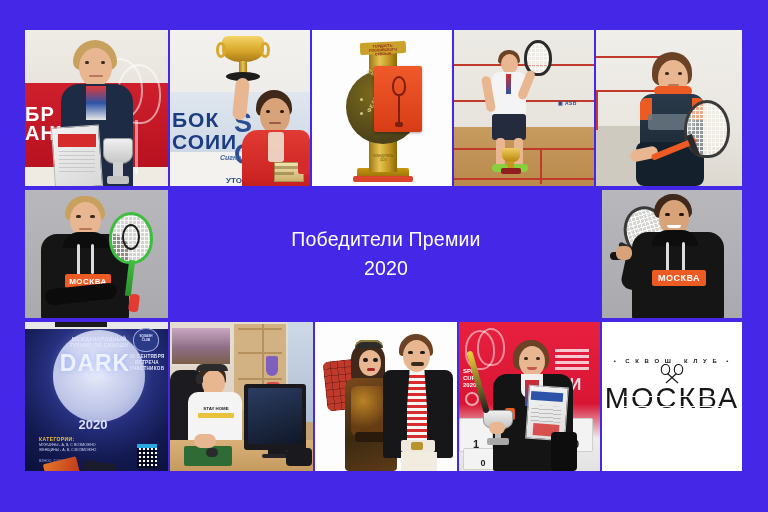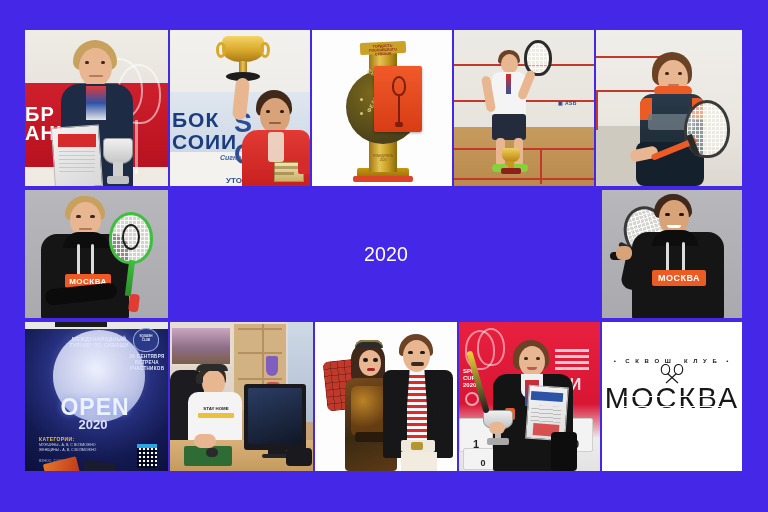--- a/index.html
+++ b/index.html
@@ -295,20 +295,21 @@
       <div class="lay hood-badge" style="left:40px; top:84px; width:46px; height:14px; font-size:8px;">МОСКВА</div>
       <div class="lay" style="left:20px; top:96px; width:72px; height:16px; background:#0b0b0b; border-radius:8px; transform:rotate(-6deg);"></div>
       <div class="lay racket-head" style="left:84px; top:22px; width:44px; height:52px; border-color:#3fbf3f;"></div>
       <div class="lay" style="left:97px; top:34px; width:18px; height:26px; border:2px solid #1e1e1e; border-radius:50%; background:transparent;"></div>
       <div class="lay" style="left:102px; top:70px; width:6px; height:36px; background:linear-gradient(180deg,#3fbf3f,#2a8f2a); transform:rotate(7deg);"></div>
       <div class="lay" style="left:104px; top:104px; width:10px; height:18px; background:#e23b34; border-radius:4px; transform:rotate(7deg);"></div>
     </div>
   </div>
 
   <div id="caption">
+    <div class="line">Победители Премии</div>
     <div class="line">2020</div>
   </div>
 
   <div class="tile" style="left:602px; top:190px; width:140px; height:128px;">
     <div class="scene">
       <div class="studio-bg"></div>
       <div class="lay racket-head" style="left:22px; top:16px; width:44px; height:52px; border-color:#3a3a3a; transform:rotate(-16deg);"></div>
       <div class="lay" style="left:16px; top:56px; width:22px; height:5px; background:#2b2b2b; border-radius:3px; transform:rotate(26deg);"></div>
       <div class="lay" style="left:8px; top:62px; width:14px; height:8px; background:#151515; border-radius:4px;"></div>
       <div class="lay hair-dark" style="left:52px; top:4px; width:38px; height:24px; border-radius:19px 19px 6px 6px;"></div>
@@ -329,21 +330,21 @@
   <div class="tile" style="left:25px; top:322px; width:143px; height:149px;">
     <div class="scene">
       <div class="poster-bg"></div>
       <div class="lay" style="left:0; top:0; width:143px; height:7px; background:#e8e8e8;"></div>
       <div class="lay" style="left:30px; top:0; width:52px; height:5px; background:#1a1a1a;"></div>
       <div class="moon" style="left:28px; top:8px; width:92px; height:92px;"></div>
       <div class="p-crest" style="left:108px; top:6px; width:26px; height:24px;"></div>
       <div class="lay" style="left:112px; top:12px; width:18px; text-align:center; font-size:3px; color:#dfe4ff; font-weight:800;">SQUASH<br>CLUB</div>
       <div class="p-small" style="left:102px; top:32px; width:40px;">26 СЕНТЯБРЯ<br>ВСТРЕЧА<br>УЧАСТНИКОВ</div>
       <div class="p-small" style="left:22px; top:14px; width:104px; font-size:5.2px;">МЕЖДУНАРОДНЫЙ<br>ТУРНИР ПО СКВОШУ</div>
-      <div class="p-big" style="left:10px; top:72px; width:120px; font-size:23px;">OPEN</div>
+      <div class="p-big" style="left:10px; top:28px; width:120px; font-size:23px;">DARK</div>
       <div class="p-yr" style="left:18px; top:95px; width:100px; font-size:13px;">2020</div>
       <div class="p-cat" style="left:14px; top:114px;">КАТЕГОРИИ:</div>
       <div class="p-catl" style="left:14px; top:121px;">МУЖЧИНЫ - A, B, C ВОЗМОЖНО</div>
       <div class="p-catl" style="left:14px; top:126px;">ЖЕНЩИНЫ - A, B, C ВОЗМОЖНО</div>
       <div class="p-catl" style="left:14px; top:137px; color:#9fb0ee;">ВЗНОС: 2 000 Р</div>
       <div class="qr" style="left:112px; top:126px; width:20px; height:20px;"></div>
       <div class="lay" style="left:112px; top:122px; width:20px; height:4px; background:#2aa6e0;"></div>
       <div class="lay" style="left:20px; top:138px; width:34px; height:22px; background:linear-gradient(120deg,#e8762a,#b8351a); transform:rotate(-14deg); border-radius:2px;"></div>
       <div class="lay" style="left:58px; top:140px; width:32px; height:20px; background:#1b1b2e; transform:rotate(8deg); border-radius:2px;"></div>
     </div>

